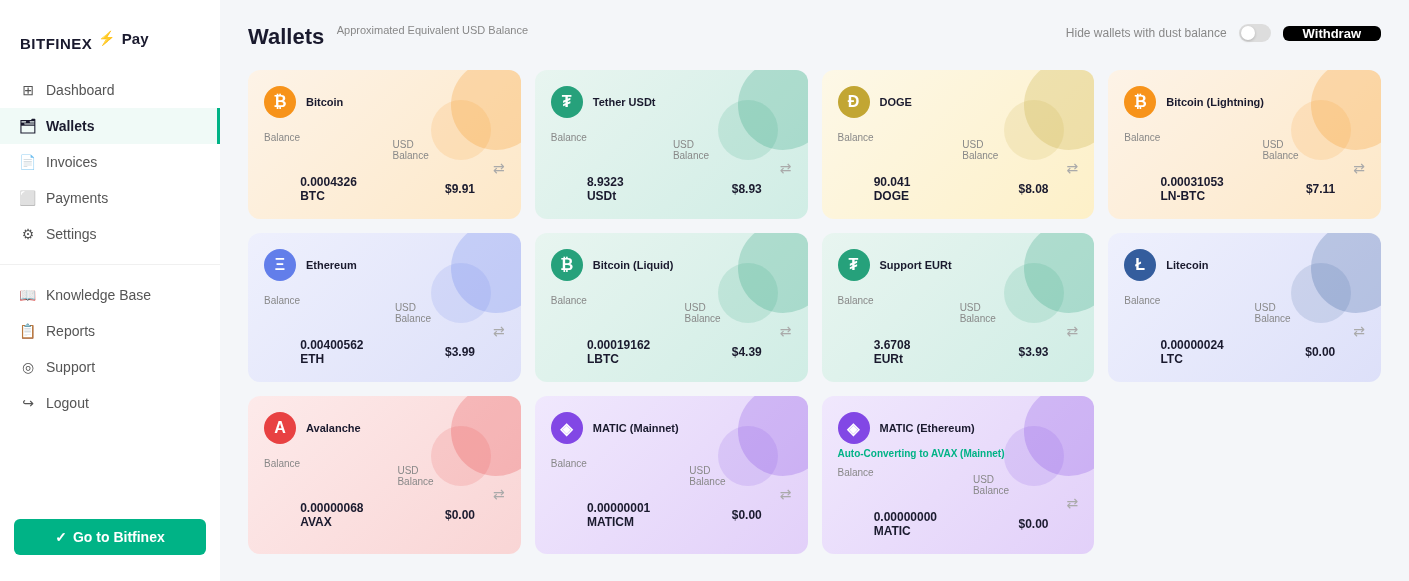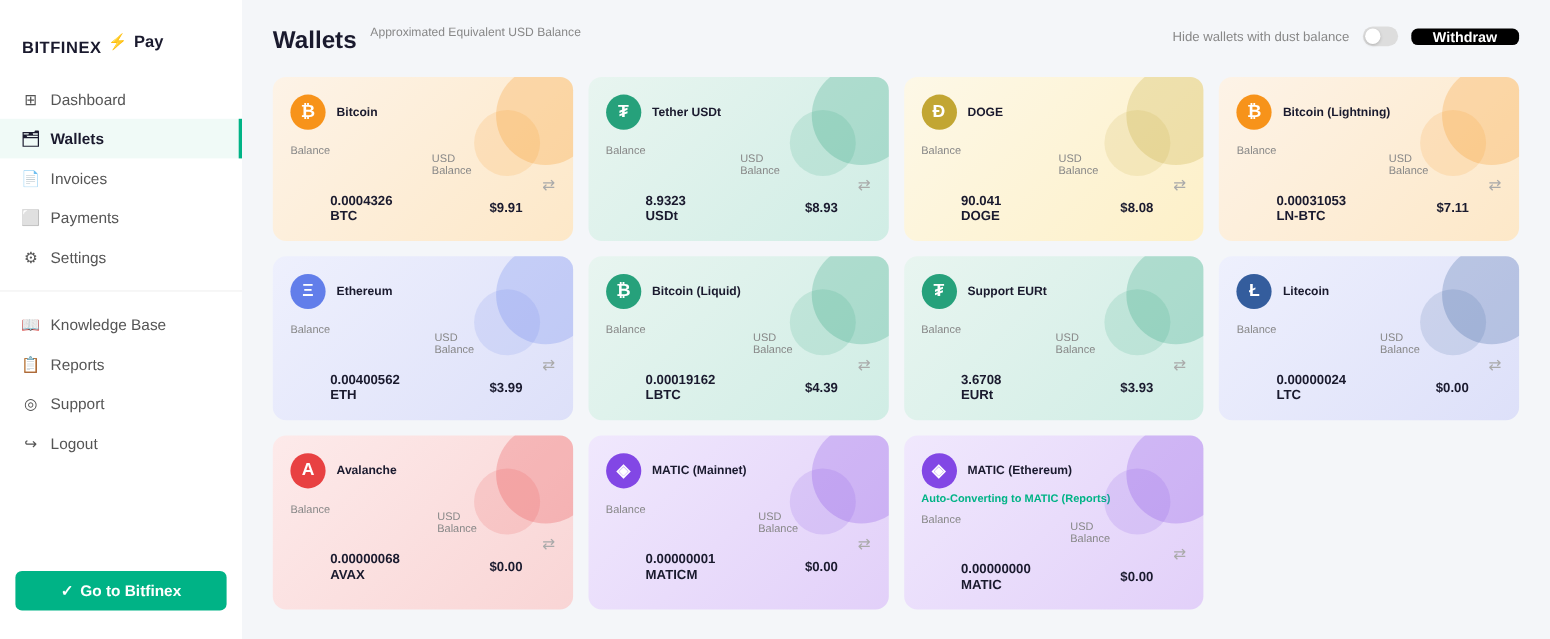--- a/index.html
+++ b/index.html
@@ -468,21 +468,21 @@
           <span class="refresh-icon">⇄</span>
         </div>
       </div>
       <div class="wallet-card card-matic-eth">
         <div class="card-bg-shape" style="background: rgb(130, 71, 229);"></div>
         <div class="card-bg-shape2" style="background: rgb(130, 71, 229);"></div>
         <div class="card-header">
           <div class="coin-icon" style="background: rgb(130, 71, 229);">◈</div>
           <span class="coin-name">MATIC (Ethereum)</span>
         </div>
-        <div class="auto-convert-label">Auto-Converting to MATIC (Reports)</div>
+        <div class="auto-convert-label">Auto-Converting to AVAX (Mainnet)</div>
         <div class="card-balances">
           <div class="bal-group">
             <span class="bal-label">Balance</span>
             <span class="bal-value">0.00000000 MATIC</span>
           </div>
           <div class="bal-group">
             <span class="bal-label">USD Balance</span>
             <span class="bal-value">$0.00</span>
           </div>
           <span class="refresh-icon">⇄</span>

